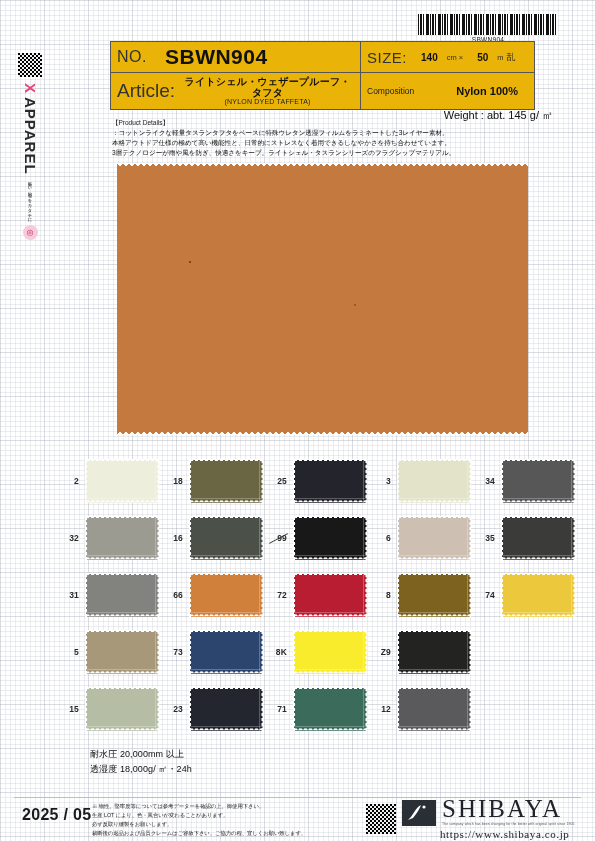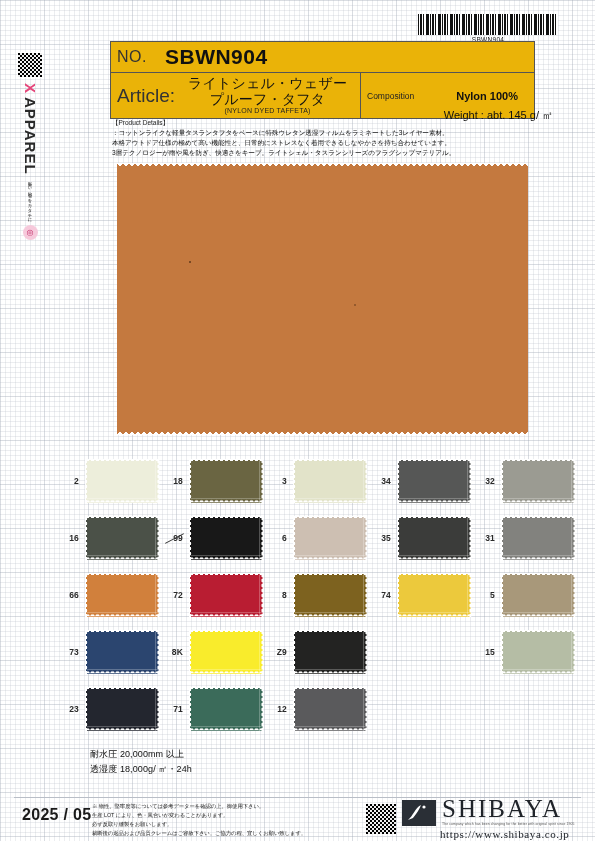--- a/index.html
+++ b/index.html
@@ -79,21 +79,21 @@
   }
   .spec-row { display: flex; }
   .spec-row + .spec-row { border-top: 1.4px solid #555; }
   .spec-cell-l { width: 249px; display: flex; align-items: center; padding: 3px 6px; }
   .spec-cell-r { flex: 1; display: flex; align-items: center; padding: 3px 6px;
                  border-left: 1.4px solid #555; }
   .lbl-no { font-size: 16px; color: #333; letter-spacing: .5px; }
   .val-no { font-size: 21px; font-weight: 700; letter-spacing: .5px; margin-left: 18px; color: #111; }
   .lbl-article { font-size: 19px; color: #333; }
   .article-jp-wrap { margin-left: 6px; text-align: center; line-height: 1.12; }
-  .article-jp { font-size: 14px; font-weight: 400; color: #111; letter-spacing: .2px; }
+  .article-jp { font-size: 10px; font-weight: 700; color: #111; letter-spacing: .2px; }
   .article-en { font-size: 7px; color: #222; letter-spacing: .2px; }
   .lbl-size { font-size: 15px; color: #333; letter-spacing: .5px; }
   .size-v { font-size: 10px; font-weight: 700; color: #111; margin-left: 14px; }
   .size-u { font-size: 7.5px; color: #333; margin-left: 9px; }
   .size-u2 { font-size: 9px; color: #222; margin-left: 3px; }
   .lbl-comp { font-size: 8.5px; color: #222; }
   .val-comp { font-size: 11px; font-weight: 700; color: #111; margin-left: 42px; }
 
   .weight-line {
     position: absolute; right: 42px; top: 108px;
@@ -213,20 +213,28 @@
   <div class="barcode-bars"></div>
   <div class="barcode-num">SBWN904</div>
 </div>
 
 <div class="spec-table">
   <div class="spec-row">
     <div class="spec-cell-l">
       <span class="lbl-no">NO.</span>
       <span class="val-no">SBWN904</span>
     </div>
+    <div class="spec-cell-r">
+      <span class="lbl-size">SIZE:</span>
+      <span class="size-v">140</span>
+      <span class="size-u">cm ×</span>
+      <span class="size-v">50</span>
+      <span class="size-u">m</span>
+      <span class="size-u2">乱</span>
+    </div>
   </div>
   <div class="spec-row">
     <div class="spec-cell-l">
       <span class="lbl-article">Article:</span>
       <span class="article-jp-wrap">
         <span class="article-jp" style="display:block">ライトシェル・ウェザープルーフ・タフタ</span>
         <span class="article-en" style="display:block">(NYLON DYED TAFFETA)</span>
       </span>
     </div>
     <div class="spec-cell-r">
@@ -259,20 +267,27 @@
       </div>
     </div>
     <div class="cell">
       <span class="code">18</span>
       <div class="chip" style="background: rgb(106, 101, 66);">
         <i class="l"></i>
         <i class="r"></i>
       </div>
     </div>
     <div class="cell">
+      <span class="code">25</span>
+      <div class="chip" style="background: rgb(36, 36, 44);">
+        <i class="l"></i>
+        <i class="r"></i>
+      </div>
+    </div>
+    <div class="cell">
       <span class="code">3</span>
       <div class="chip" style="background: rgb(226, 227, 201);">
         <i class="l"></i>
         <i class="r"></i>
       </div>
     </div>
     <div class="cell">
       <span class="code">34</span>
       <div class="chip" style="background: rgb(86, 87, 86);">
         <i class="l"></i>

